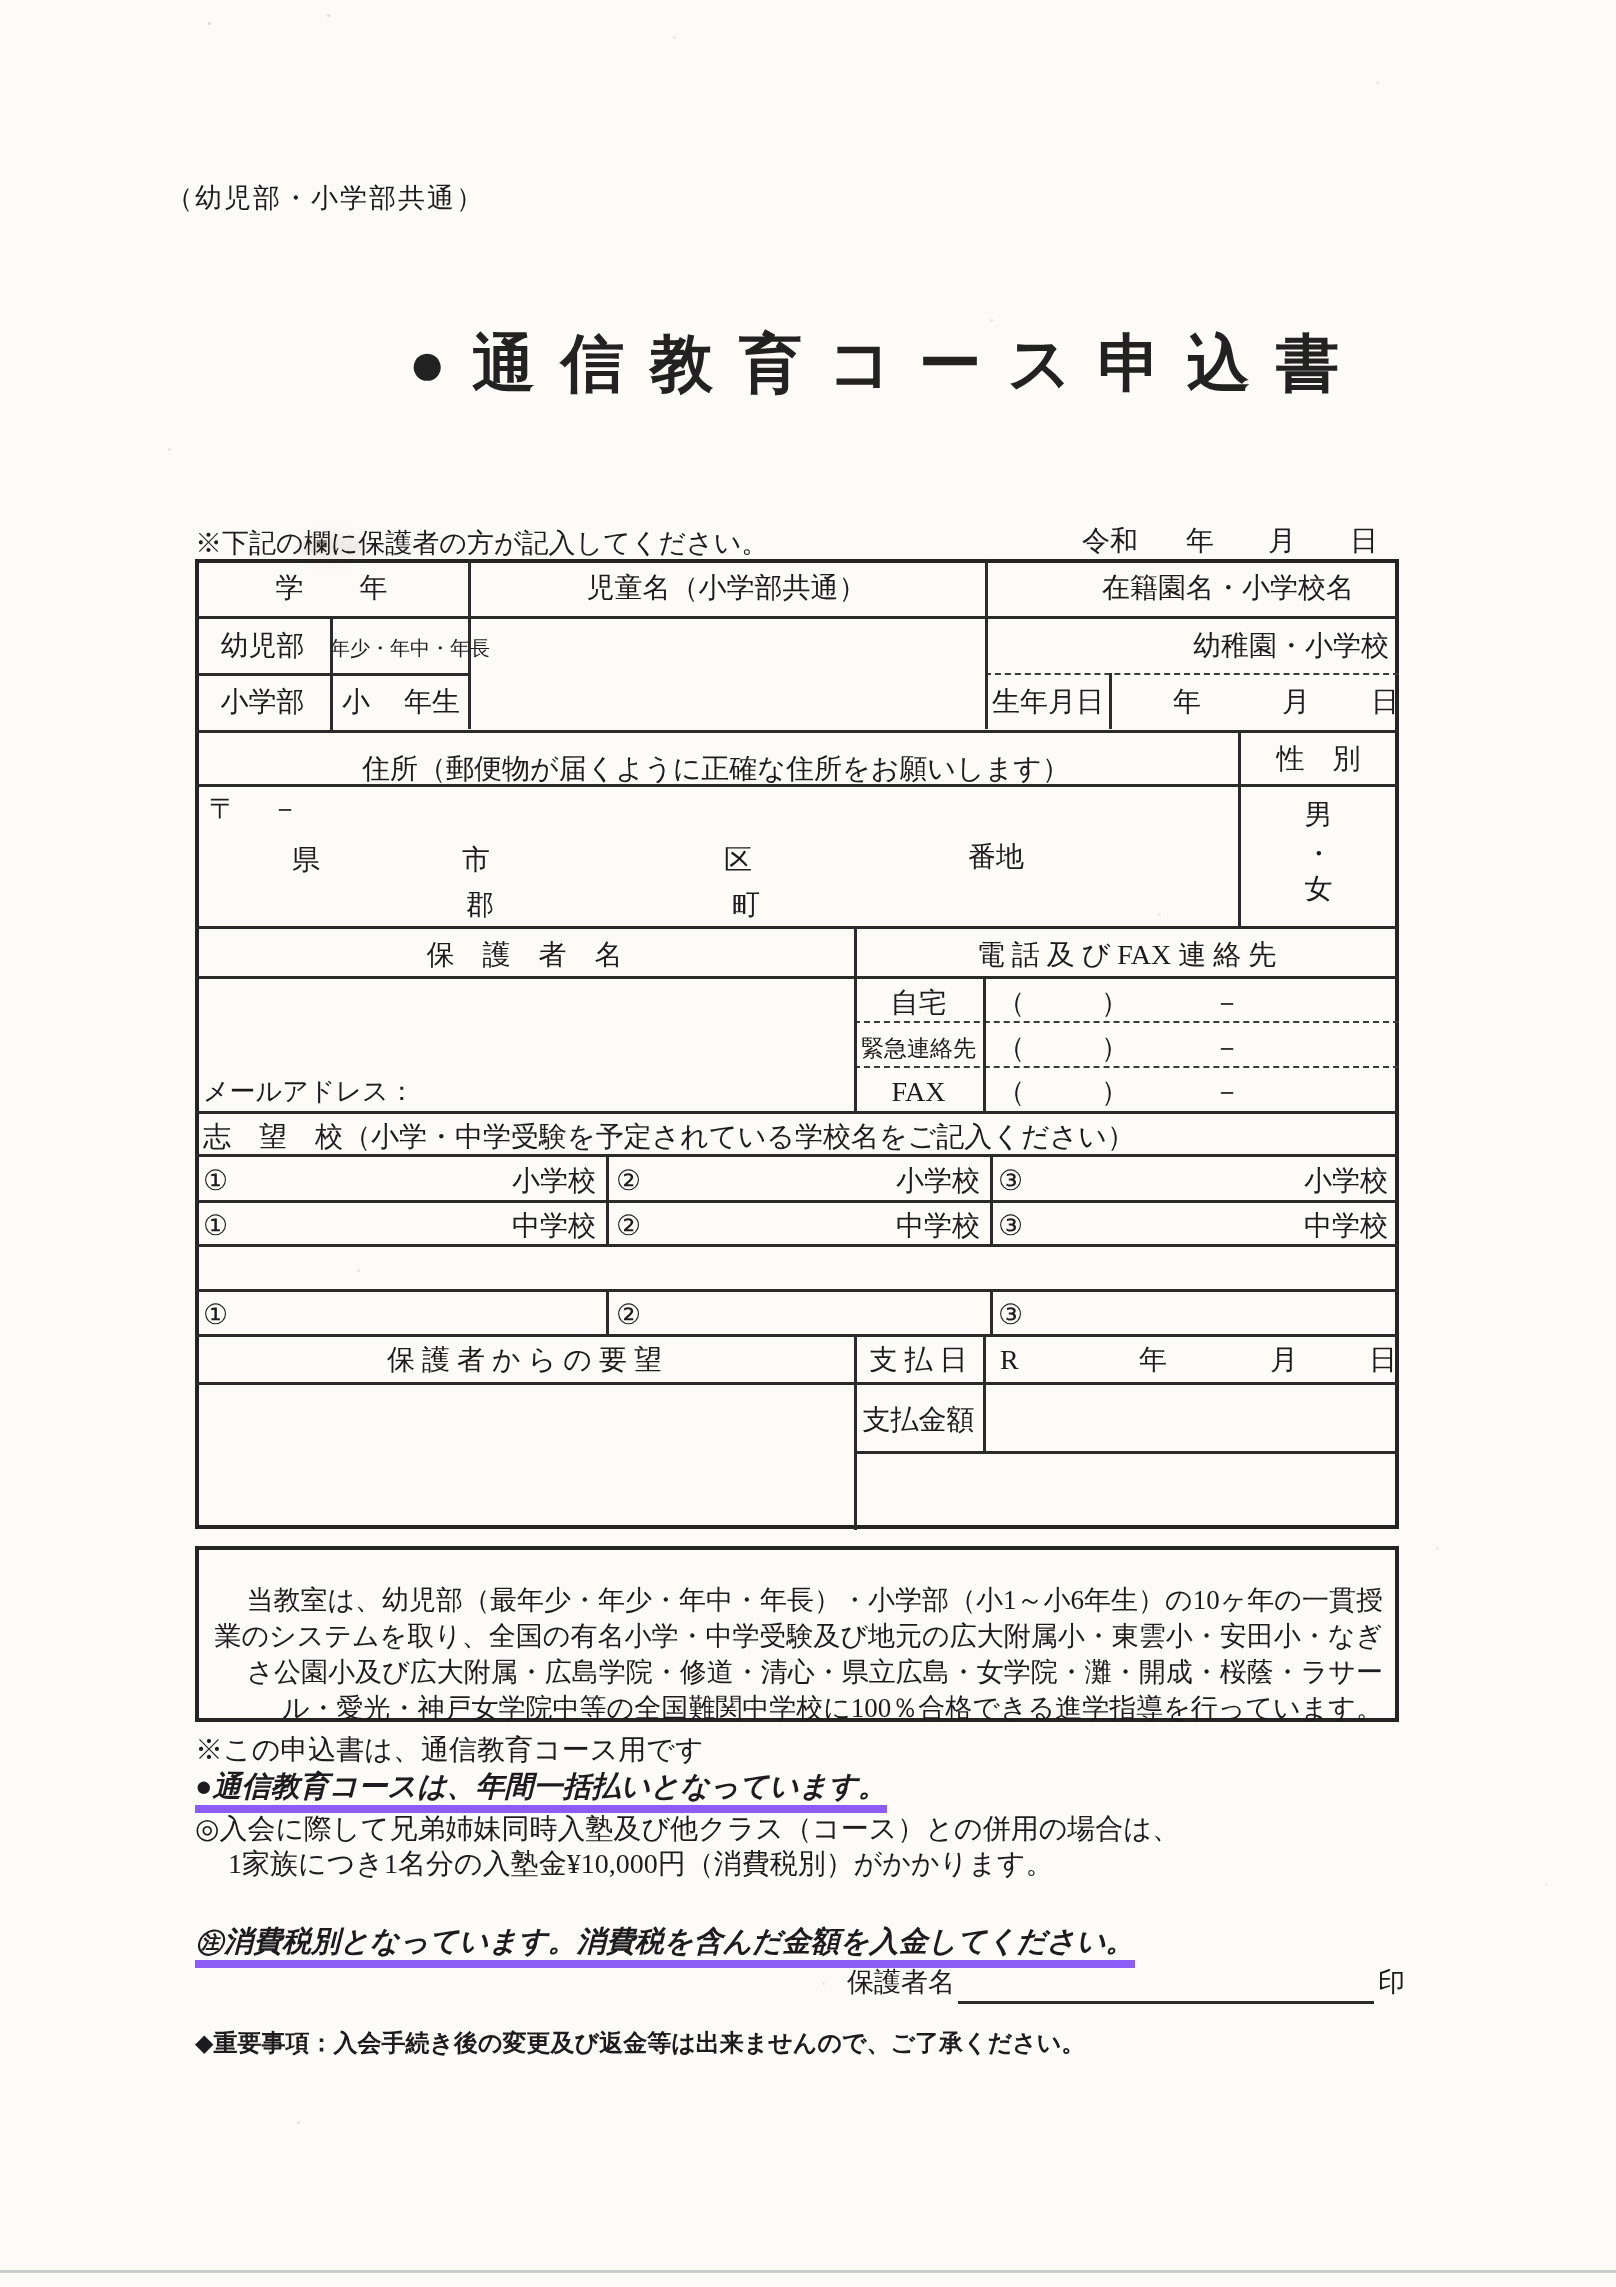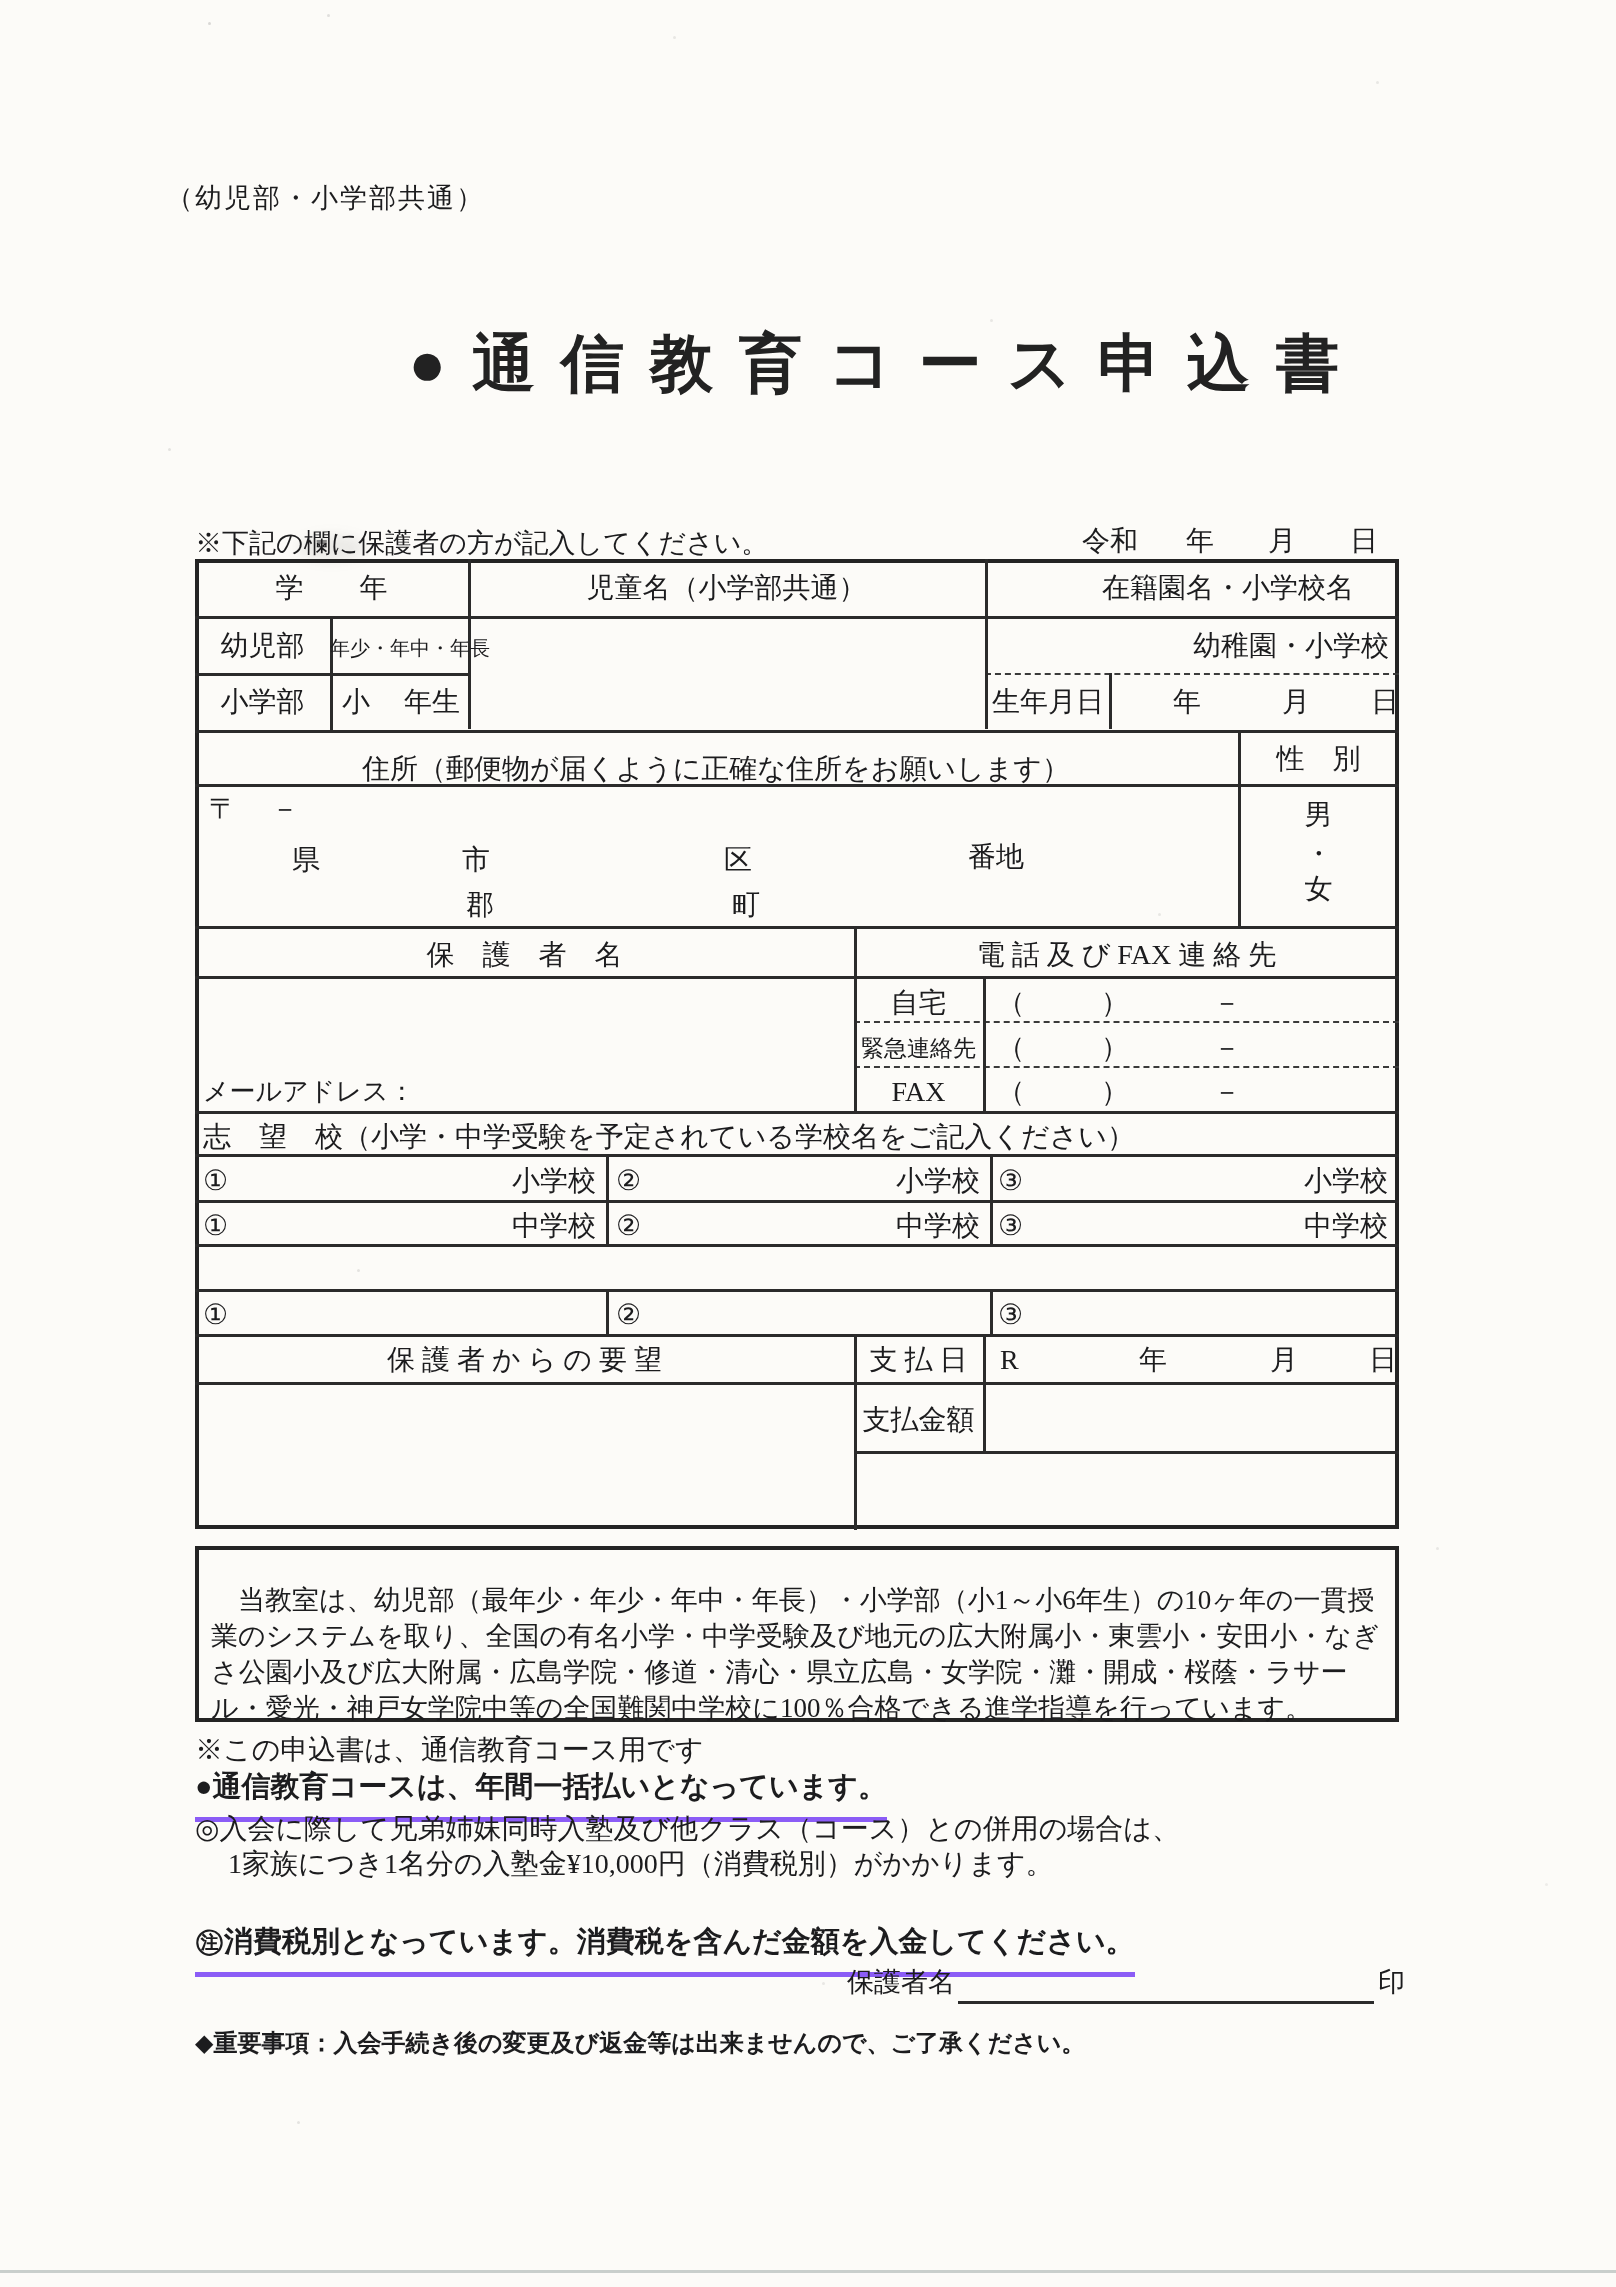--- a/index.html
+++ b/index.html
@@ -19,21 +19,21 @@
   .xs{font-size:23px;line-height:30px;}
   .hl{position:absolute;background:#2b2b2b;height:3px;}
   .vl{position:absolute;background:#2b2b2b;width:3px;}
   .dash{position:absolute;height:0;border-top:2px dashed #3a3a3a;background:none;}
   .frame{position:absolute;border:4px solid #242424;box-sizing:border-box;background:transparent;}
   .title{
     position:absolute;font-size:63px;font-weight:bold;letter-spacing:26px;
     line-height:55px;color:#222;
   }
   .corner{position:absolute;font-size:27px;letter-spacing:2px;}
-  .bold-ul{font-weight:bold;border-bottom:5px solid #8b5cf6;padding-bottom:14px;}
+  .bold-ul{font-weight:bold;border-bottom:8px solid #8b5cf6;padding-bottom:2px;font-style:italic;}
   .noise{position:absolute;width:3px;height:3px;border-radius:50%;background:rgba(60,60,60,.18);
     box-shadow: 119px -8px 0 rgba(60,60,60,.14), 465px 14px 0 rgba(60,60,60,.10),
     -40px 426px 0 rgba(60,60,60,.12), 782px 297px 0 rgba(60,60,60,.10),
     297px 752px 0 rgba(60,60,60,.12), 1168px 59px 0 rgba(60,60,60,.10),
     950px 891px 0 rgba(60,60,60,.10), 149px 1247px 0 rgba(60,60,60,.12),
     1228px 1525px 0 rgba(60,60,60,.10), 614px 1960px 0 rgba(60,60,60,.10),
     89px 2099px 0 rgba(60,60,60,.12), 1337px 1861px 0 rgba(60,60,60,.08);}
   .smudge{position:absolute;background:rgba(90,90,90,.10);filter:blur(6px);border-radius:50%;}
   .bottom-edge{position:absolute;left:0;top:2270px;width:1617px;height:3px;background:#c9cfcc;}
 </style>
@@ -168,21 +168,21 @@
   <span class="t" style="left:1139px;top:1343px;">年</span>
   <span class="t" style="left:1270px;top:1343px;">月</span>
   <span class="t" style="left:1369px;top:1343px;">日</span>
 
   <span class="t c" style="left:854px;top:1403px;width:129px;">支払金額</span>
   <div style="position:absolute;left:986px;top:1385px;width:410px;height:63px;"></div>
   <div style="position:absolute;left:198px;top:1385px;width:653px;height:142px;"></div>
   <div style="position:absolute;left:857px;top:1454px;width:539px;height:72px;"></div>
 
   <div class="frame" style="left:195px;top:1546px;width:1204px;height:176px;">
-    <div style="position:absolute;left:12px;top:32px;width:1172px;font-size:27px;line-height:36px;">　当教室は、幼児部（最年少・年少・年中・年長）・小学部（小1～小6年生）の10ヶ年の一貫授業のシステムを取り、全国の有名小学・中学受験及び地元の広大附属小・東雲小・安田小・なぎさ公園小及び広大附属・広島学院・修道・清心・県立広島・女学院・灘・開成・桜蔭・ラサール・愛光・神戸女学院中等の全国難関中学校に100％合格できる進学指導を行っています。</div>
+    <div style="position:absolute;left:12px;top:32px;width:1172px;font-size:27px;line-height:36px;text-align:right;">　当教室は、幼児部（最年少・年少・年中・年長）・小学部（小1～小6年生）の10ヶ年の一貫授業のシステムを取り、全国の有名小学・中学受験及び地元の広大附属小・東雲小・安田小・なぎさ公園小及び広大附属・広島学院・修道・清心・県立広島・女学院・灘・開成・桜蔭・ラサール・愛光・神戸女学院中等の全国難関中学校に100％合格できる進学指導を行っています。</div>
   </div>
 
   <span class="t" style="left:195px;top:1733px;">※この申込書は、通信教育コース用です</span>
   <span class="t bold-ul" style="left:195px;top:1769px;font-size:29px;">●通信教育コースは、年間一括払いとなっています。</span>
   <span class="t" style="left:195px;top:1812px;">◎入会に際して兄弟姉妹同時入塾及び他クラス（コース）との併用の場合は、</span>
   <span class="t" style="left:228px;top:1847px;">1家族につき1名分の入塾金¥10,000円（消費税別）がかかります。</span>
   <span class="t bold-ul" style="left:195px;top:1924px;font-size:29px;">㊟消費税別となっています。消費税を含んだ金額を入金してください。</span>
 
   <span class="t" style="left:847px;top:1965px;font-size:27px;">保護者名</span>
   <div class="hl" style="left:958px;top:2001px;width:416px;height:3px;"></div>

